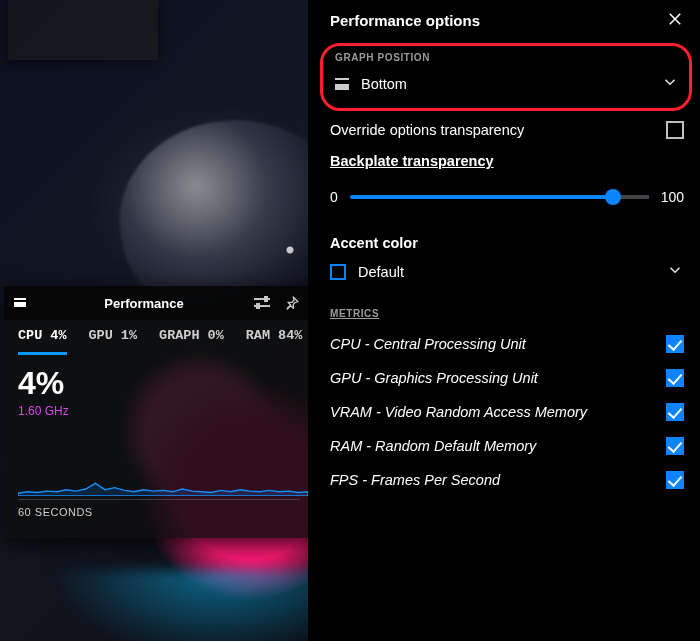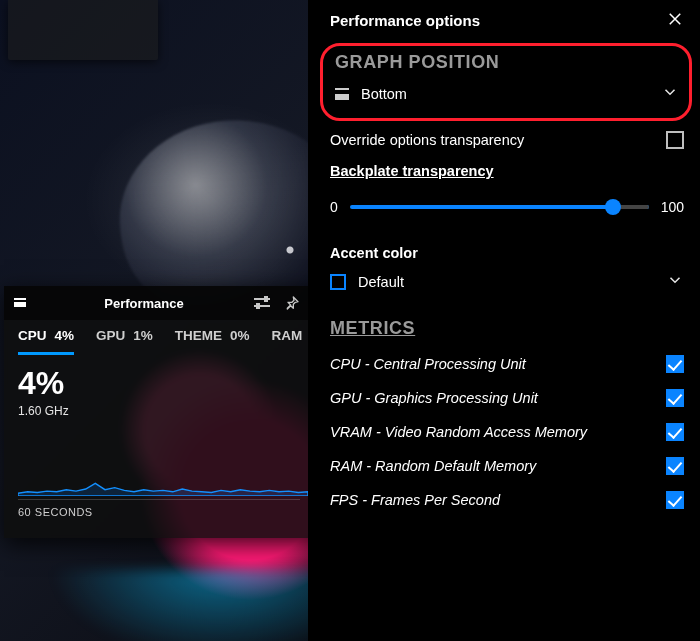--- a/index.html
+++ b/index.html
@@ -76,29 +76,29 @@
     content:""; position:absolute; left:0; width:16px; height:2px; background:#ddd;
   }
   .icn-sliders::before{ top:3px; }
   .icn-sliders::after{ top:10px; }
   .icn-sliders span{
     position:absolute; width:4px; height:6px; background:#ddd; top:1px; left:10px;
     box-shadow: -8px 7px 0 #ddd;
   }
   .icn-pin svg, .icn-close svg{ width:16px; height:16px; fill:none; stroke:#ddd; stroke-width:2; }
 
-  .pw-tabs{ display:flex; gap:22px; padding:8px 14px 0; font-size:13.5px; font-weight:600; }
+  .pw-tabs{ display:flex; gap:22px; padding:8px 14px 0; font-size:13.5px; font-weight:600;font-family:Liberation Mono, monospace; }
   .pw-tab{ display:flex; gap:8px; padding-bottom:9px; color:#cfcfcf; cursor:pointer; }
   .pw-tab .val{ color:#cfcfcf; }
   .pw-tab.active{ color:#fff; border-bottom:3px solid #0099ff; }
   .pw-tab.active .val{ color:#fff; }
 
   .pw-body{ padding:6px 14px 10px; }
   .pw-big{ font-size:32px; font-weight:700; margin-top:4px;}
-  .pw-sub{ font-size:12px; color:#e5e5e5; margin-top:2px;}
+  .pw-sub{ font-size:12px; color:#d946ef; margin-top:2px;}
   .pw-yaxis{
     position:absolute; right:12px; top:124px; font-size:11px; color:#cfcfcf;
     display:flex; flex-direction:column; justify-content:space-between; height:94px;
     text-align:right;
   }
   .pw-chart{
     height:70px; margin-top:8px;
   }
   .pw-chart svg{ width:290px; height:70px; display:block; }
   .pw-chart-rule{ border-top:1px solid rgba(255,255,255,0.18); margin-top:3px; margin-right:28px;}
@@ -109,21 +109,21 @@
     position:absolute; right:0; top:0; width:392px; height:641px;
     background:#000; color:#fff;
     padding:10px 16px 8px 22px;
     font-size:14.5px;
     overflow:hidden;
   }
   .panel-title-row{ display:flex; align-items:center; }
   .panel-title{ font-weight:600; flex:1; font-size:15px;}
   .panel-close svg{ width:18px;height:18px; stroke:#fff; stroke-width:2; fill:none; cursor:pointer;}
   .section-label{
-    color:#9a9a9a; font-size:18px; letter-spacing:.6px; margin-top:26px; font-weight:600;
+    color:#9a9a9a; font-size:10px; letter-spacing:.6px; margin-top:26px; font-weight:600;
   }
   .highlight-box{
     border:3px solid #ff1f2e; border-radius:20px;
     margin:12px -8px 0 -10px; padding:6px 10px 14px 12px;
   }
   .highlight-box .section-label{ margin-top:0; }
   .row{ display:flex; align-items:center; margin-top:10px; }
   .row .grow{ flex:1; }
   .pos-icon{
     width:14px;height:12px; margin-right:12px;
@@ -192,21 +192,21 @@
 
   <div class="pw-tab active">
         <span>CPU</span>
         <span class="val">4%</span>
       </div>
       <div class="pw-tab">
         <span>GPU</span>
         <span class="val">1%</span>
       </div>
       <div class="pw-tab">
-        <span>THEME</span>
+        <span>GRAPH</span>
         <span class="val">0%</span>
       </div>
       <div class="pw-tab">
         <span>RAM</span>
         <span class="val">84%</span>
       </div>
     </div>
 
   <div class="pw-body">
     <div class="pw-big">4%</div>

